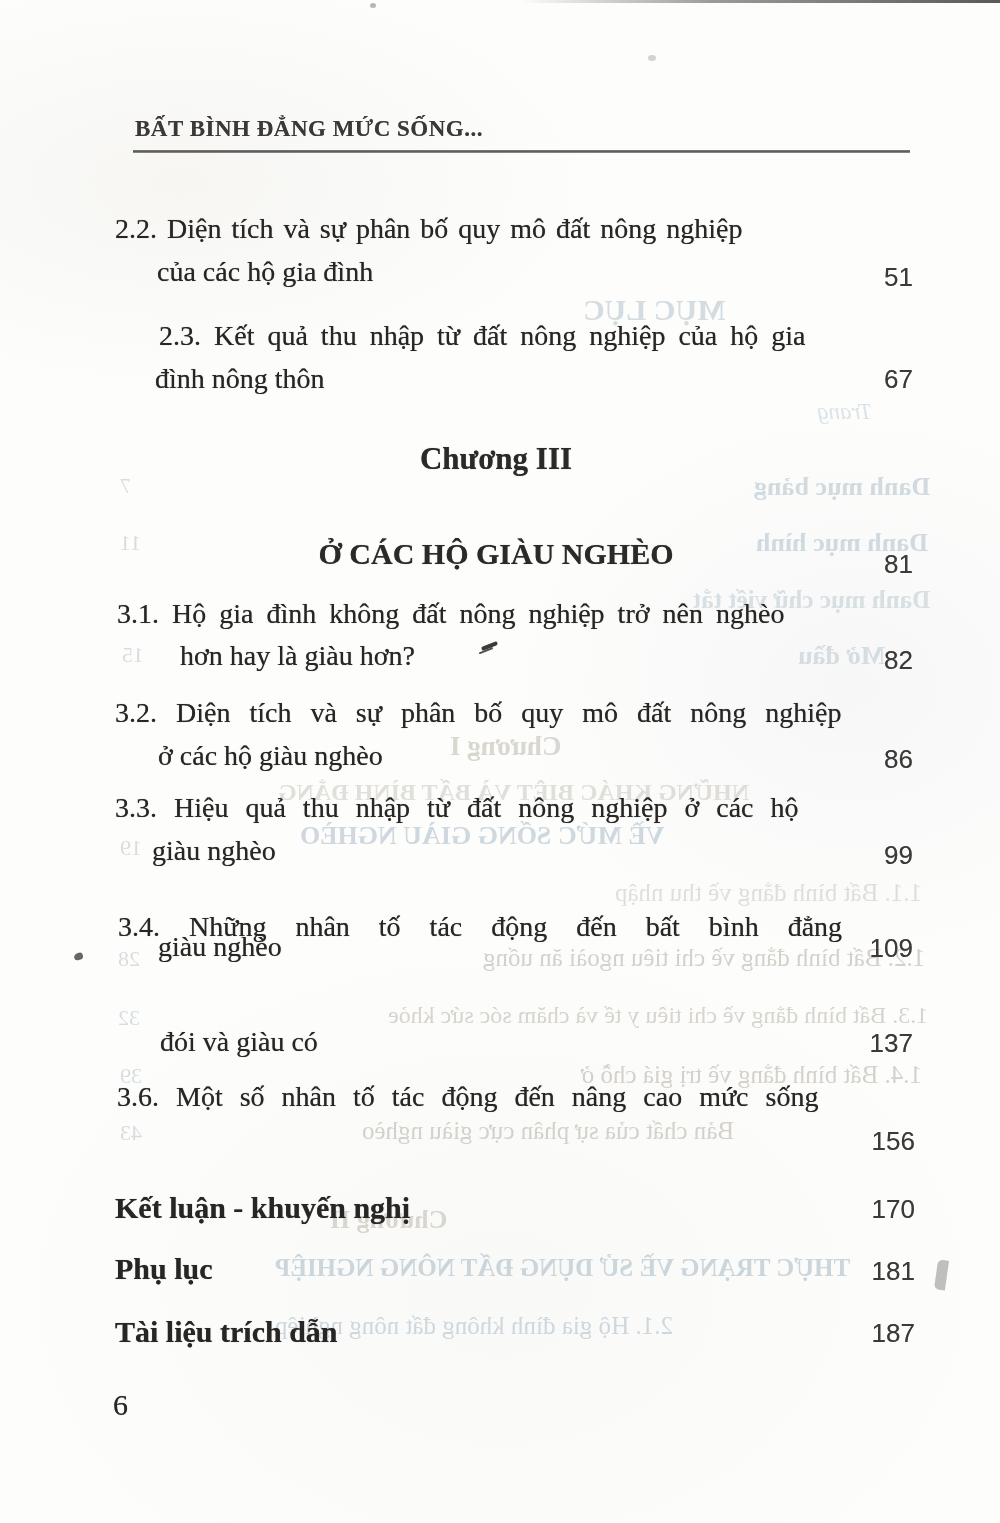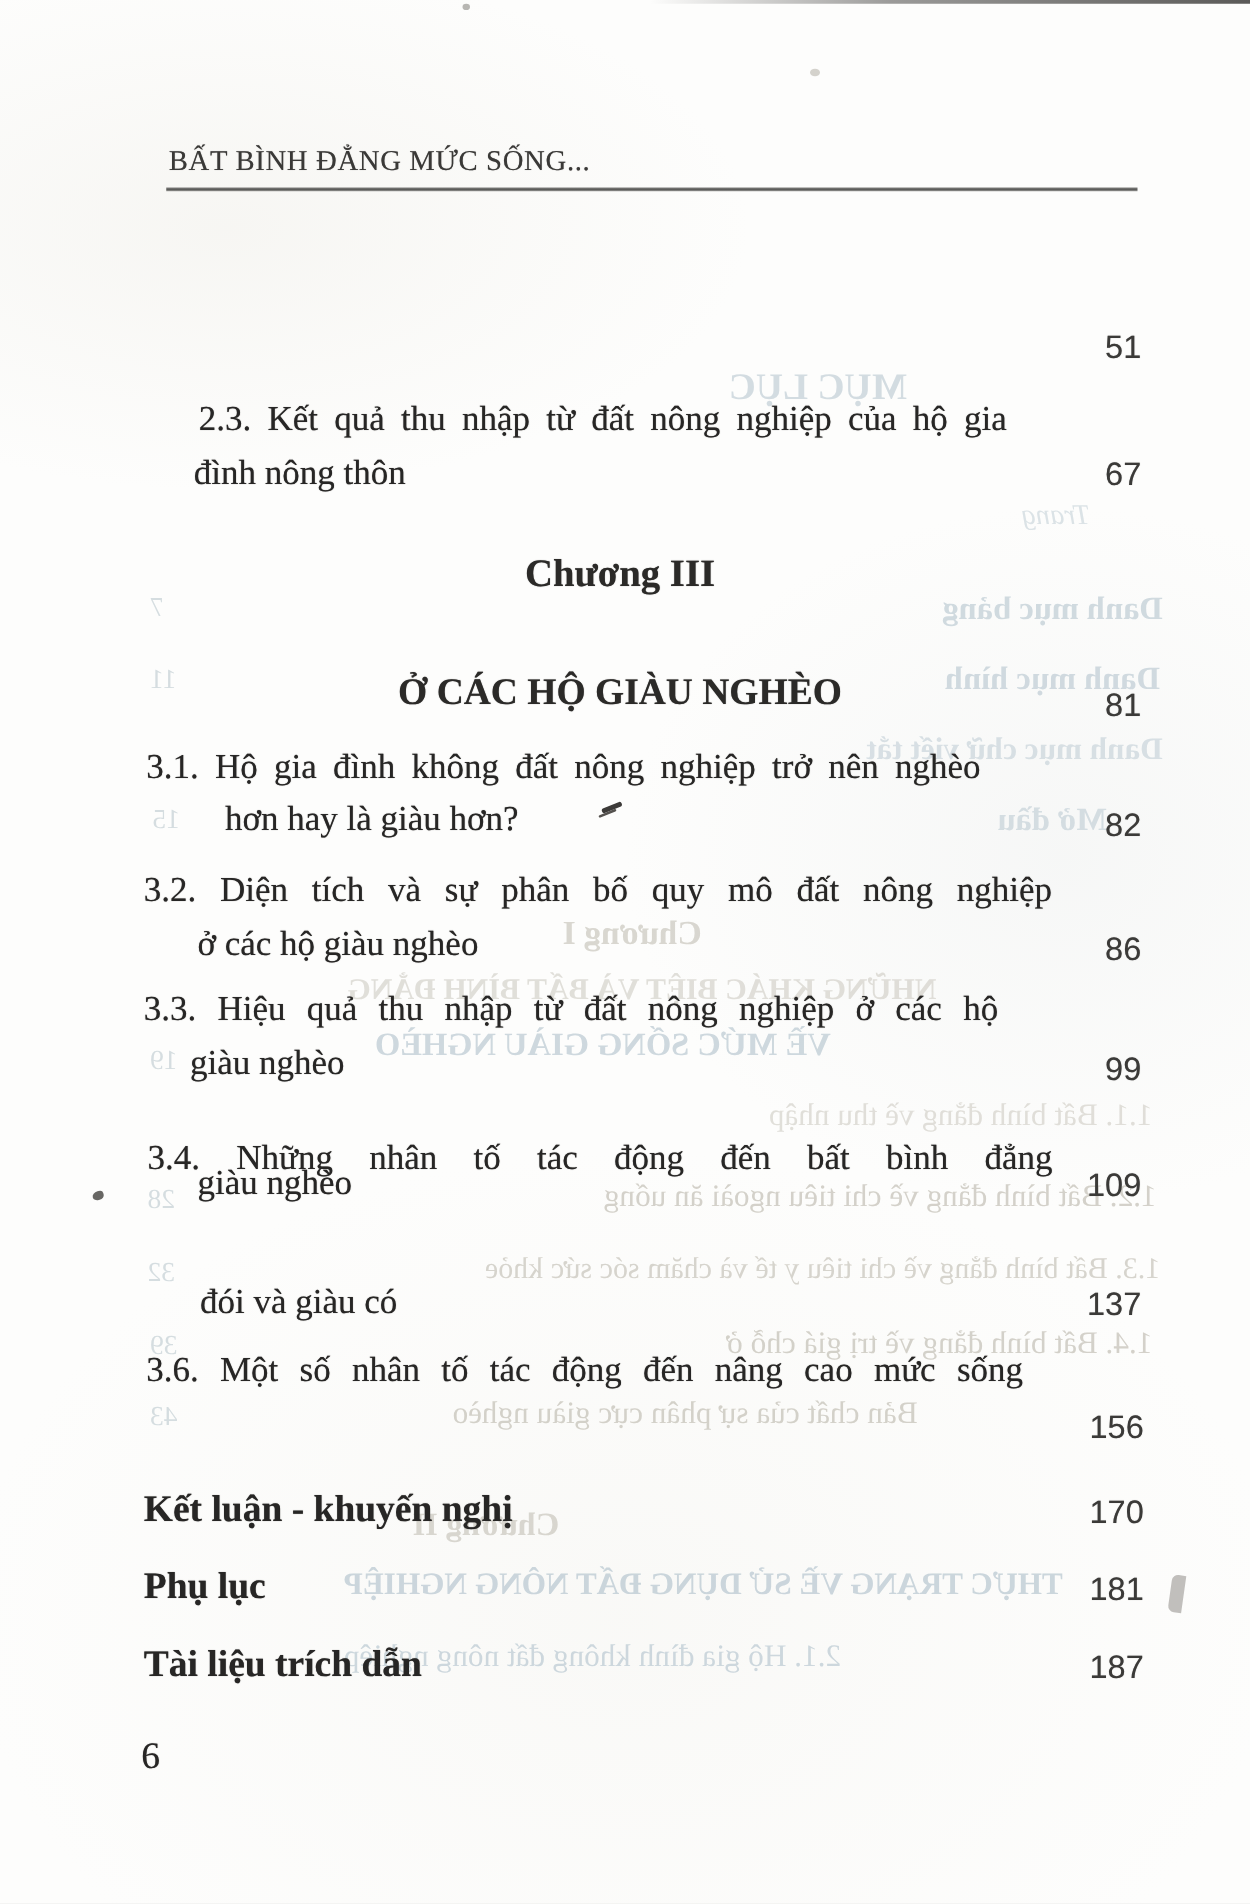--- a/index.html
+++ b/index.html
@@ -16,21 +16,21 @@
     font-family:"Liberation Serif","DejaVu Serif",serif;
   }
   .abs{position:absolute;}
   .t{
     font-family:"Liberation Serif","DejaVu Serif",serif;
     font-size:28px;color:#272625;white-space:nowrap;
     text-shadow:0 0 .7px rgba(45,44,42,.7);
   }
   .b{font-weight:bold;}
   .hdr{
-    font-size:23px;color:#3a3937;letter-spacing:.5px;font-weight:400;
+    font-size:23px;color:#3a3937;letter-spacing:.5px;font-weight:700;
     text-shadow:0 0 .6px rgba(58,57,55,.6);
   }
   .rule{height:3px;background:linear-gradient(to bottom,#6b6b69,#3f3f3d 55%,#8a8a88);opacity:.85;}
   .num{
     font-family:"Liberation Sans","DejaVu Sans",sans-serif;
     font-size:26px;color:#3b3a38;white-space:nowrap;
     text-shadow:0 0 .6px rgba(59,58,56,.55);
   }
   .center-line{left:120px;width:752px;text-align:center;}
   .chap{font-size:30px;font-weight:bold;color:#2b2a28;}
@@ -71,20 +71,22 @@
   <div class="abs ghost g-num" style="left:122px;top:642px;"><span>15</span></div>
   <div class="abs ghost g-num" style="left:120px;top:835px;"><span>19</span></div>
   <div class="abs ghost g-num" style="left:118px;top:946px;"><span>28</span></div>
   <div class="abs ghost g-num" style="left:118px;top:1005px;"><span>32</span></div>
   <div class="abs ghost g-num" style="left:120px;top:1063px;"><span>39</span></div>
   <div class="abs ghost g-num" style="left:120px;top:1120px;"><span>43</span></div>
 
   <div class="abs hdr t" style="left:135px;top:116px;">BẤT BÌNH ĐẲNG MỨC SỐNG...</div>
   <div class="abs rule" style="left:133px;top:150px;width:777px;"></div>
 
+  <div class="abs t" style="left:115px;top:213px;word-spacing:3px;">2.2. Diện tích và sự phân bố quy mô đất nông nghiệp</div>
+  <div class="abs t" style="left:157px;top:256px;">của các hộ gia đình</div>
   <div class="abs num" style="right:87px;top:262px;">51</div>
 
   <div class="abs t" style="left:115px;top:320px;word-spacing:6px;margin-left:44px;">2.3. Kết quả thu nhập từ đất nông nghiệp của hộ gia</div>
   <div class="abs t" style="left:155px;top:363px;">đình nông thôn</div>
   <div class="abs num" style="right:87px;top:364px;">67</div>
 
   <div class="abs t chap center-line" style="top:441px;font-size:31px;">Chương III</div>
   <div class="abs t chap center-line" style="top:537px;">Ở CÁC HỘ GIÀU NGHÈO</div>
   <div class="abs num" style="right:87px;top:549px;">81</div>
 

